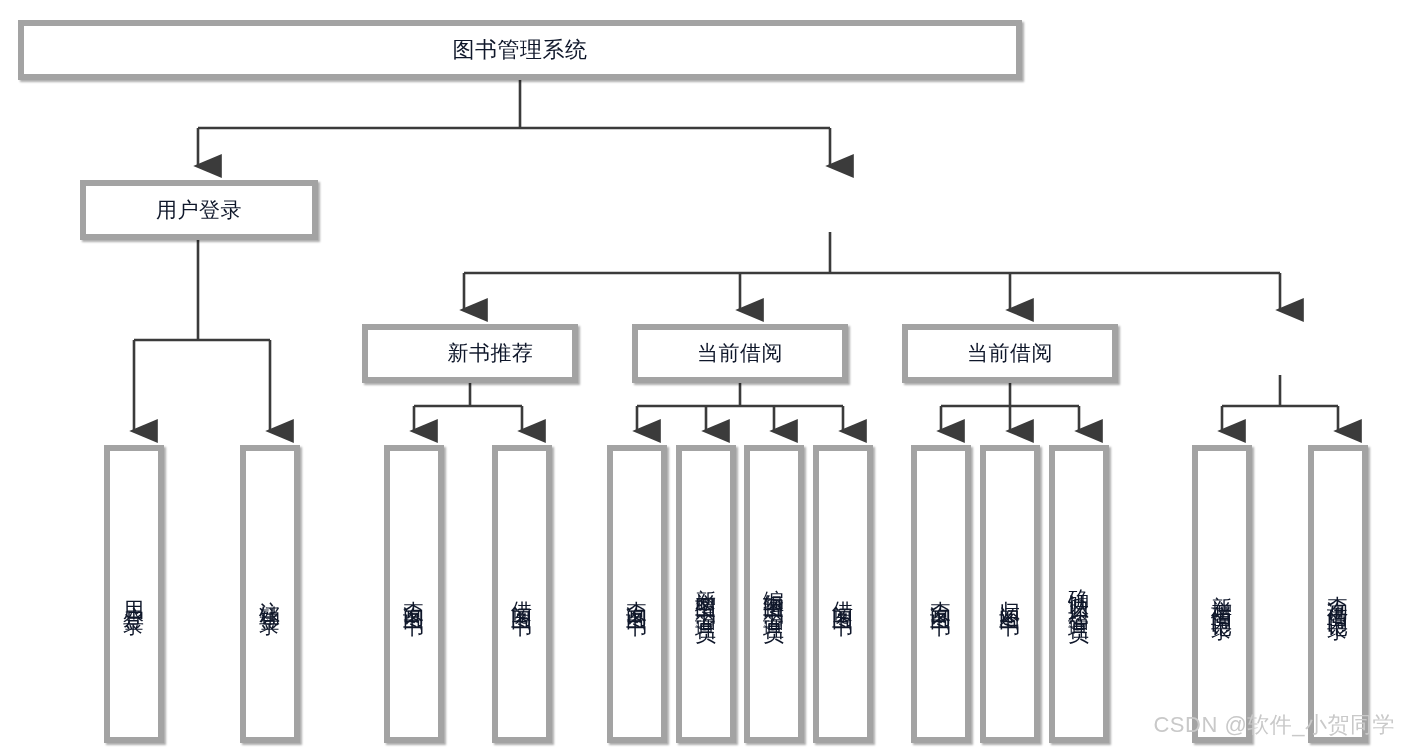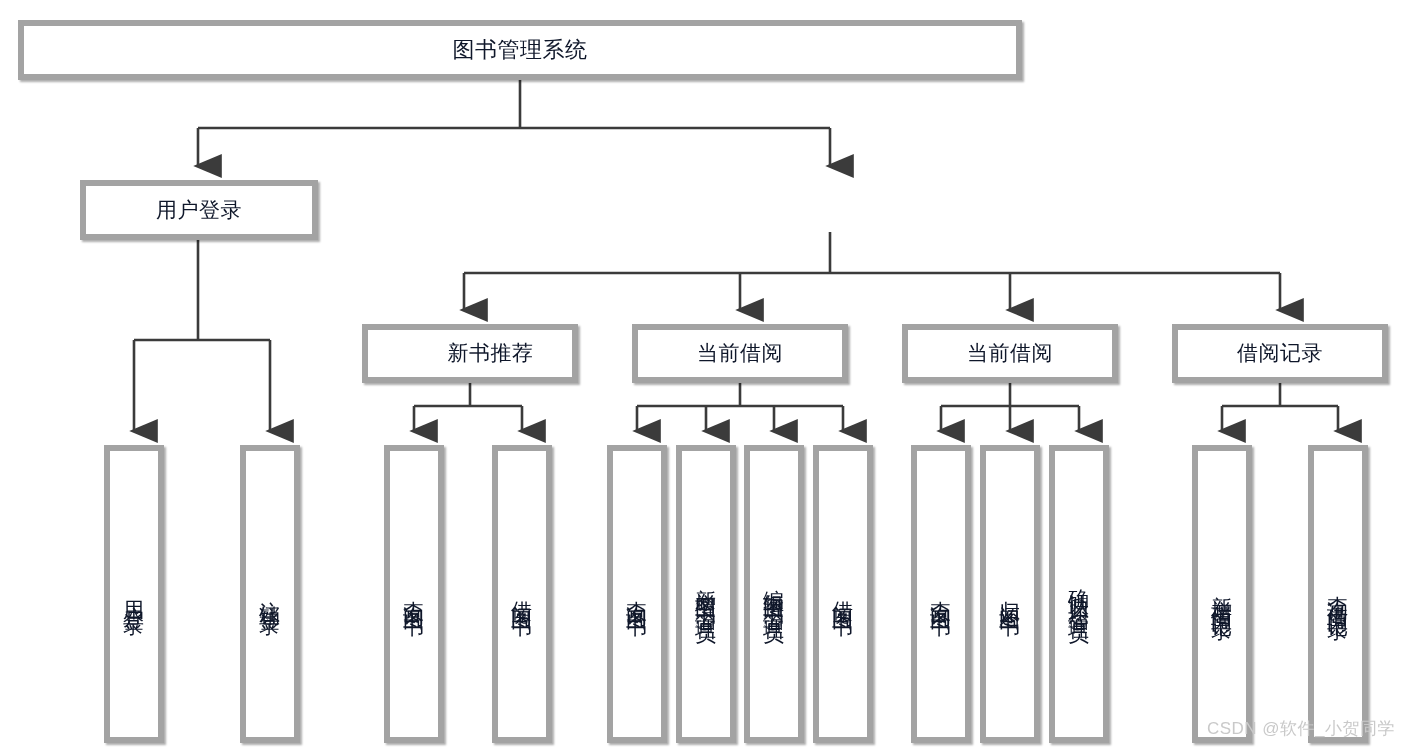--- a/index.html
+++ b/index.html
@@ -67,21 +67,21 @@
     line-height: 1.0;
     letter-spacing: 5px;
     white-space: nowrap;
     text-align: center;
   }
   
   #watermark {
     position: absolute;
     right: 10px;
     bottom: 7px;
-    font-size: 17px;
+    font-size: 22px;
     color: #c9c9c9;
     letter-spacing: 0.5px;
     white-space: nowrap;
     z-index: 3;
   }
 </style>
 </head>
 <body>
 
 <div id="canvas">
@@ -150,23 +150,20 @@
   </div>
 
   <div class="node horiz" style="left:632px; top:316px; width:216px; height:59px;">
     <span class="label">当前借阅</span>
   </div>
 
   <div class="node horiz" style="left:902px; top:316px; width:216px; height:59px;">
     <span class="label">当前借阅</span>
   </div>
 
-  <div class="node horiz" style="left:1172px; top:316px; width:216px; height:59px;">
-    <span class="label">借阅记录</span>
-  </div>
 
   <div class="node vert" style="left:104px; top:437px; width:60px; height:298px;">
     <span class="label">用户登录</span>
   </div>
 
   <div class="node vert" style="left:240px; top:437px; width:60px; height:298px;">
     <span class="label">注销登录</span>
   </div>
 
   <div class="node vert" style="left:384px; top:437px; width:60px; height:298px;">

